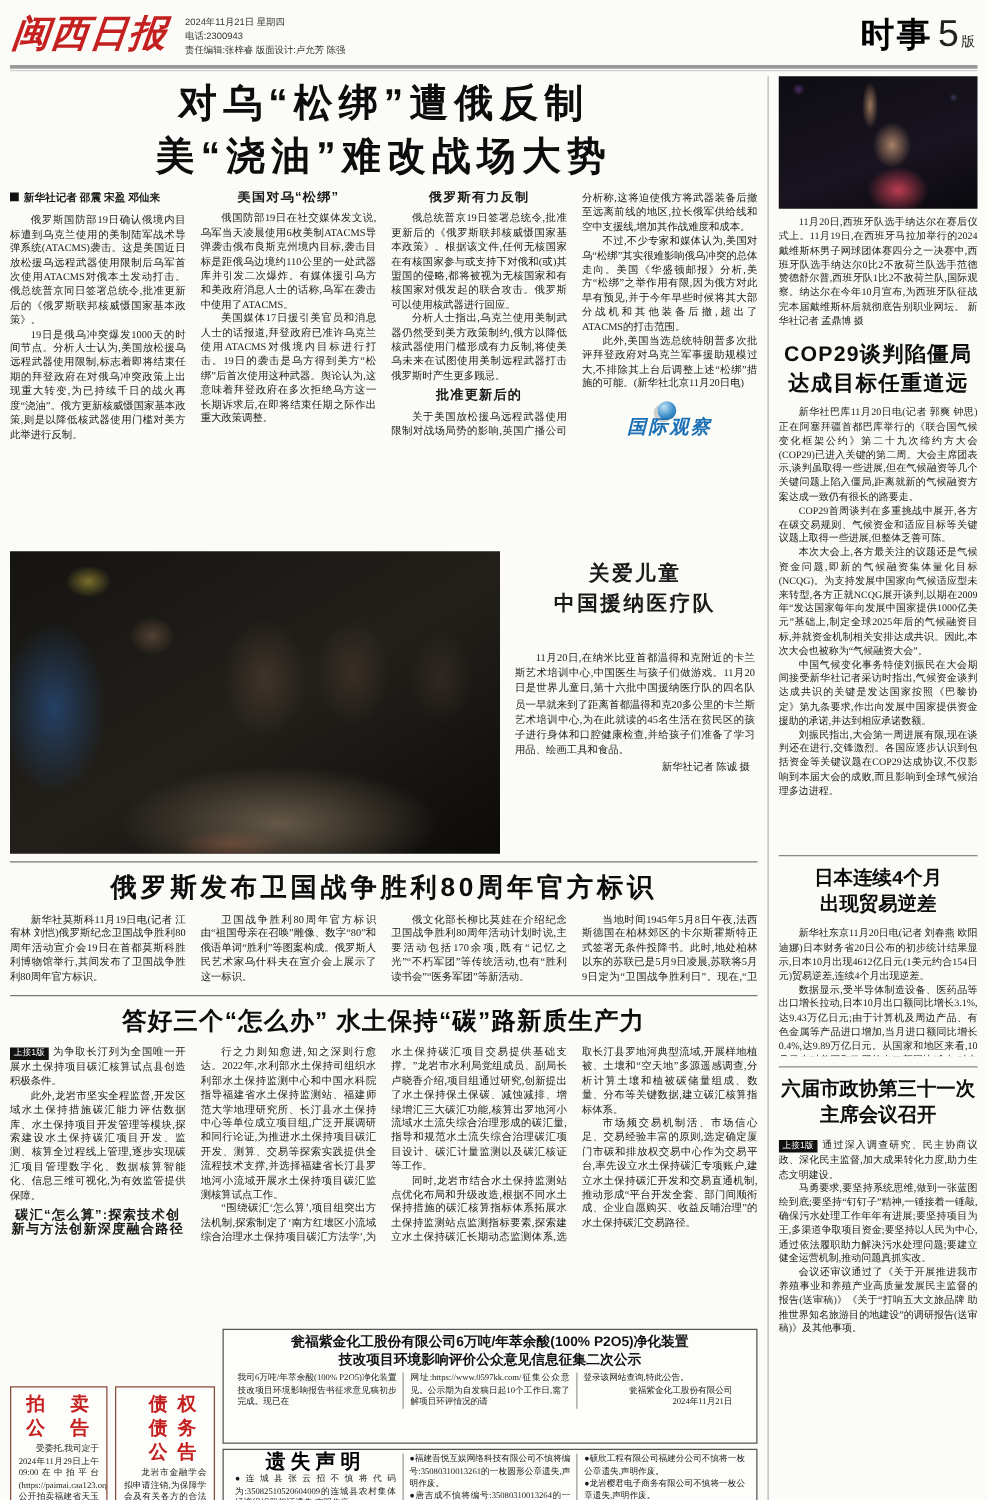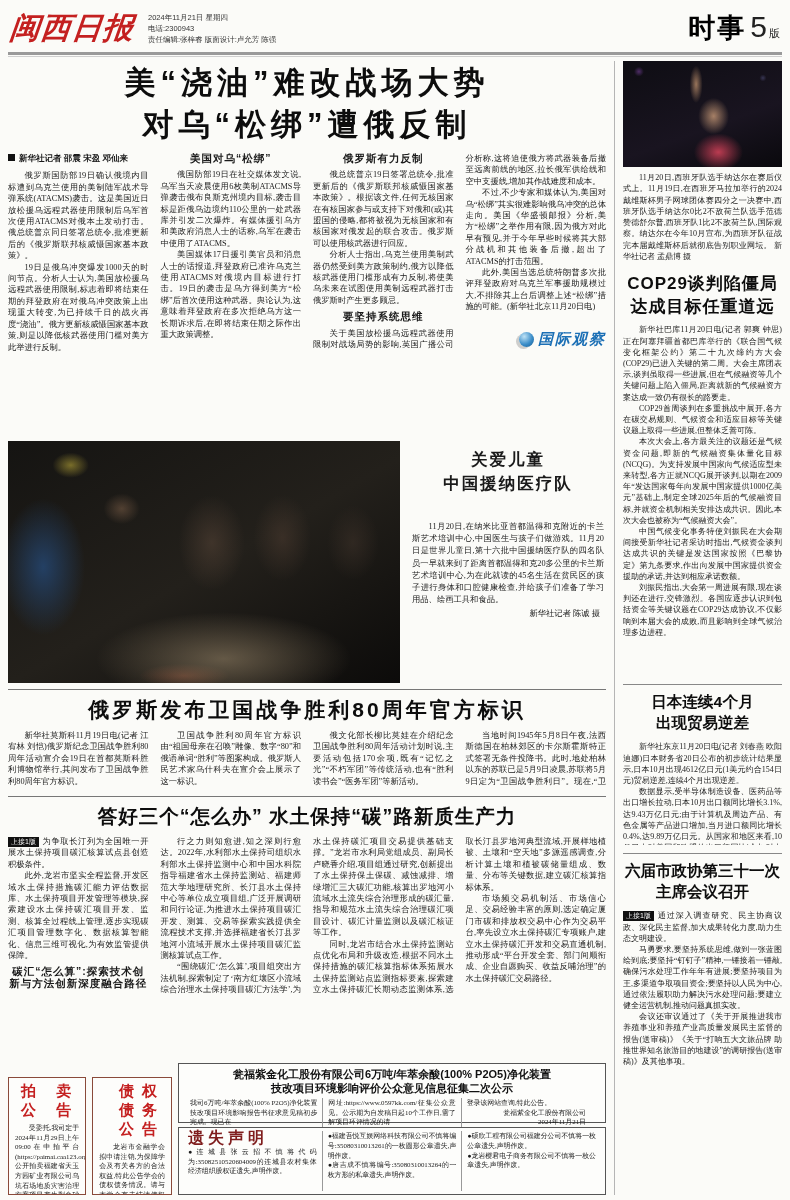--- a/index.html
+++ b/index.html
@@ -41,21 +41,21 @@
     margin-top:8px; column-gap:12px; text-align:justify;
     font-size:8.3px; line-height:11.4px; overflow:hidden;
   }
   #lead-body { column-count:4; height:286px; }
   .body-cols p { text-indent:2em; }
   .byline { font-family:"Liberation Sans", sans-serif; font-size:8.5px; font-weight:bold; text-indent:0 !important; margin-bottom:6px; }
   .sq { display:inline-block; width:7px; height:7px; background:#111; margin-right:4px; }
   .subhead { font-family:"Liberation Sans", sans-serif; font-weight:bold; font-size:10.5px;
     text-align:center; margin:5px 0; text-indent:0; letter-spacing:1px; }
   .endnote { text-indent:2em; }
-  .badge-row { display:flex; justify-content:flex-end; align-items:center; margin-top:19px; }
+  .badge-row { display:flex; justify-content:flex-end; align-items:center; margin-top:8px;flex-direction:column; }
   .globe { width:15px; height:15px; border-radius:50%;
     background:radial-gradient(circle at 35% 30%, #bfe2f5, #3c8ec9 55%, #145a92);
     margin-right:4px; box-shadow:-3px 2px 0 rgba(150,150,150,.45); }
   .badge-text { font-family:"Liberation Sans", sans-serif; font-weight:bold; font-style:italic;
     font-size:15px; color:#1b6fb5; letter-spacing:2px; }
 
   .h-rule { border-top:1px solid #777; margin:6px 0; }
 
   
   .photo-row { display:flex; margin-top:2px; }
@@ -91,32 +91,32 @@
   .bottom-row { display:flex; align-items:flex-end; margin-top:5px; }
   .notice-box { border:1px solid #8a4a3a; background:#fdfdfb; padding:4px 6px; overflow:hidden; }
   .box-auction { width:166px; height:118px; }
   .box-debt { width:170px; height:118px; margin-left:6px; }
   .right-stack { width:428px; margin-left:6px; }
   .box-title { font-family:"Liberation Sans", sans-serif; font-weight:bold; color:#c42020;
     text-align:right; letter-spacing:8px; font-size:15px; margin-bottom:3px; }
   .notice-text { font-size:6.9px; line-height:9.6px; text-align:justify; }
   .notice-text p { text-indent:2em; }
   .sign { text-align:right; padding-right:8px; text-indent:0 !important; }
-  .box-wengfu { width:428px; height:60px; border:1px solid #555; background:#fdfdfb; padding:3px 6px; }
+  .box-wengfu { width:428px; height:92px; border:1px solid #555; background:#fdfdfb; padding:3px 6px; }
   .wengfu-title { font-family:"Liberation Sans", sans-serif; font-weight:bold; font-size:11px;
     text-align:center; line-height:14px; color:#111; }
   .wengfu-cols { display:flex; margin-top:3px; }
   .wengfu-cols > div { flex:1; padding:0 5px; font-size:6.9px; line-height:9.6px; text-align:justify; }
   .wengfu-cols > div + div { border-left:1px solid #999; }
   .box-loss { width:428px; height:68px; border:1px solid #555; background:#fdfdfb;
     margin-top:4px; display:flex; padding:3px 4px; }
   .loss-col { flex:1; padding:0 5px; font-size:6.9px; line-height:9.8px; text-align:justify; }
   .loss-col + .loss-col { border-left:1px solid #999; }
   .loss-title { font-family:"Liberation Sans", sans-serif; font-weight:bold; font-size:16px;
-    letter-spacing:4px; margin:2px 0 4px 0; color:#7f1d1d; }
+    letter-spacing:4px; text-align:center; margin:2px 0 4px 0; color:#000000; }
 
   
   .photo-nadal { width:100%; height:106px;
     background:
       radial-gradient(ellipse 9px 26px at 46% 22%, rgba(176,134,102,.85), transparent 72%),
       radial-gradient(ellipse 22px 26px at 57% 52%, rgba(182,140,110,.9), transparent 70%),
       radial-gradient(ellipse 34px 26px at 60% 86%, rgba(196,62,84,.95), transparent 72%),
       radial-gradient(circle 7px at 10% 10%, rgba(130,70,170,.55), transparent 70%),
       radial-gradient(circle 5px at 88% 16%, rgba(90,90,140,.5), transparent 70%),
       linear-gradient(160deg, #0e0d13, #191420 60%, #0a090d); }
@@ -151,33 +151,33 @@
       <span class="sec-ban">版</span>
     </div>
   </div>
   <div class="mast-rule"></div>
 
   <div class="content">
 
     <div class="main-col">
 
       <div>
+        <h1 class="lead-head">对乌“松绑”遭俄反制</h1>
         <h1 class="lead-head">美“浇油”难改战场大势</h1>
-        <h1 class="lead-head">对乌“松绑”遭俄反制</h1>
         <div class="body-cols" id="lead-body">
           <p class="byline"><span class="sq"></span><span>新华社记者 邵震 宋盈 邓仙来</span></p>
           <p>俄罗斯国防部19日确认俄境内目标遭到乌克兰使用的美制陆军战术导弹系统(ATACMS)袭击。这是美国近日放松援乌远程武器使用限制后乌军首次使用ATACMS对俄本土发动打击。俄总统普京同日签署总统令,批准更新后的《俄罗斯联邦核威慑国家基本政策》。</p>
           <p>19日是俄乌冲突爆发1000天的时间节点。分析人士认为,美国放松援乌远程武器使用限制,标志着即将结束任期的拜登政府在对俄乌冲突政策上出现重大转变,为已持续千日的战火再度“浇油”。俄方更新核威慑国家基本政策,则是以降低核武器使用门槛对美方此举进行反制。</p>
           <div class="subhead">美国对乌“松绑”</div>
           <p>俄国防部19日在社交媒体发文说,乌军当天凌晨使用6枚美制ATACMS导弹袭击俄布良斯克州境内目标,袭击目标是距俄乌边境约110公里的一处武器库并引发二次爆炸。有媒体援引乌方和美政府消息人士的话称,乌军在袭击中使用了ATACMS。</p>
           <p>美国媒体17日援引美官员和消息人士的话报道,拜登政府已准许乌克兰使用ATACMS对俄境内目标进行打击。19日的袭击是乌方得到美方“松绑”后首次使用这种武器。舆论认为,这意味着拜登政府在多次拒绝乌方这一长期诉求后,在即将结束任期之际作出重大政策调整。</p>
           <div class="subhead">俄罗斯有力反制</div>
           <p>俄总统普京19日签署总统令,批准更新后的《俄罗斯联邦核威慑国家基本政策》。根据该文件,任何无核国家在有核国家参与或支持下对俄和(或)其盟国的侵略,都将被视为无核国家和有核国家对俄发起的联合攻击。俄罗斯可以使用核武器进行回应。</p>
           <p>分析人士指出,乌克兰使用美制武器仍然受到美方政策制约,俄方以降低核武器使用门槛形成有力反制,将使美乌未来在试图使用美制远程武器打击俄罗斯时产生更多顾忌。</p>
-          <div class="subhead">要坚持系统思维</div>
+          <div class="subhead">批准更新后的</div>
           <p>关于美国放松援乌远程武器使用限制对战场局势的影响,英国广播公司分析称,这将迫使俄方将武器装备后撤至远离前线的地区,拉长俄军供给线和空中支援线,增加其作战难度和成本。</p>
           <p>不过,不少专家和媒体认为,美国对乌“松绑”其实很难影响俄乌冲突的总体走向。美国《华盛顿邮报》分析,美方“松绑”之举作用有限,因为俄方对此早有预见,并于今年早些时候将其大部分战机和其他装备后撤,超出了ATACMS的打击范围。</p>
           <p class="endnote">此外,美国当选总统特朗普多次批评拜登政府对乌克兰军事援助规模过大,不排除其上台后调整上述“松绑”措施的可能。(新华社北京11月20日电)</p>
           <div class="badge-row">
             <span class="globe"></span>
             <span class="badge-text">国际观察</span>
           </div>
         </div>
       </div>
 

